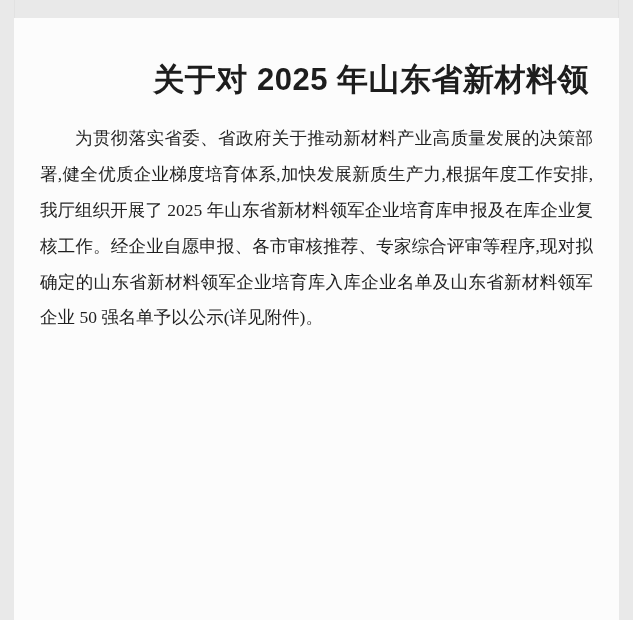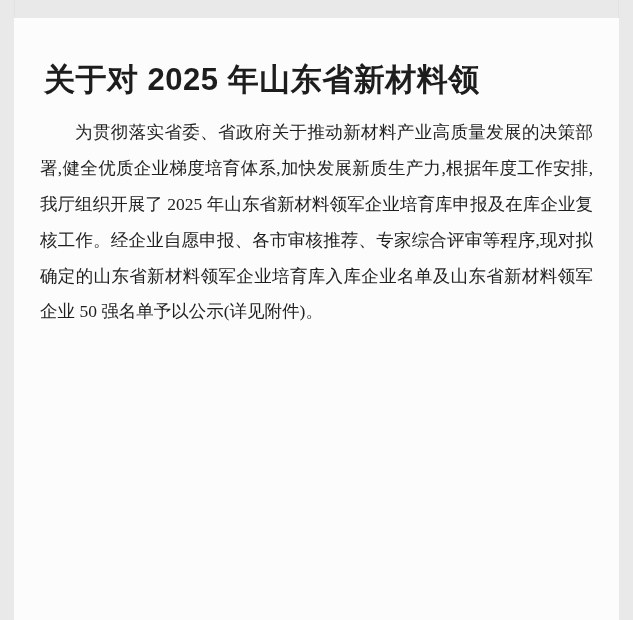--- a/index.html
+++ b/index.html
@@ -51,21 +51,21 @@
     position: absolute;
     left: 14px;
     top: 18px;
     width: 605px;
     height: 602px;
     background: #fcfcfc;
     box-sizing: border-box;
     padding: 24px 22px 0 22px;
   }
   .doc-title {
-    text-align: left;
+    text-align: right;
     color: #1d1d1d;
     font-weight: bold;
     font-size: 31px;
     line-height: 1.52;
     letter-spacing: 0.5px;
     margin: 14px 8px 0 8px;
   }
   .doc-title .tline {
     display: block;
     white-space: nowrap;
@@ -79,21 +79,21 @@
     white-space: nowrap;
   }
   .meta span {
     display: inline;
   }
   .meta .gap {
     display: inline-block;
     width: 10px;
   }
   .body-text {
-    margin-top: 12px;
+    margin-top: 18px;
     color: #1f1f1f;
     font-size: 17.5px;
     line-height: 2.05;
     text-align: justify;
     text-justify: inter-ideograph;
     text-indent: 2em;
     padding: 0 4px;
     font-family: "Liberation Serif", "DejaVu Serif", serif;
   }
 </style>

